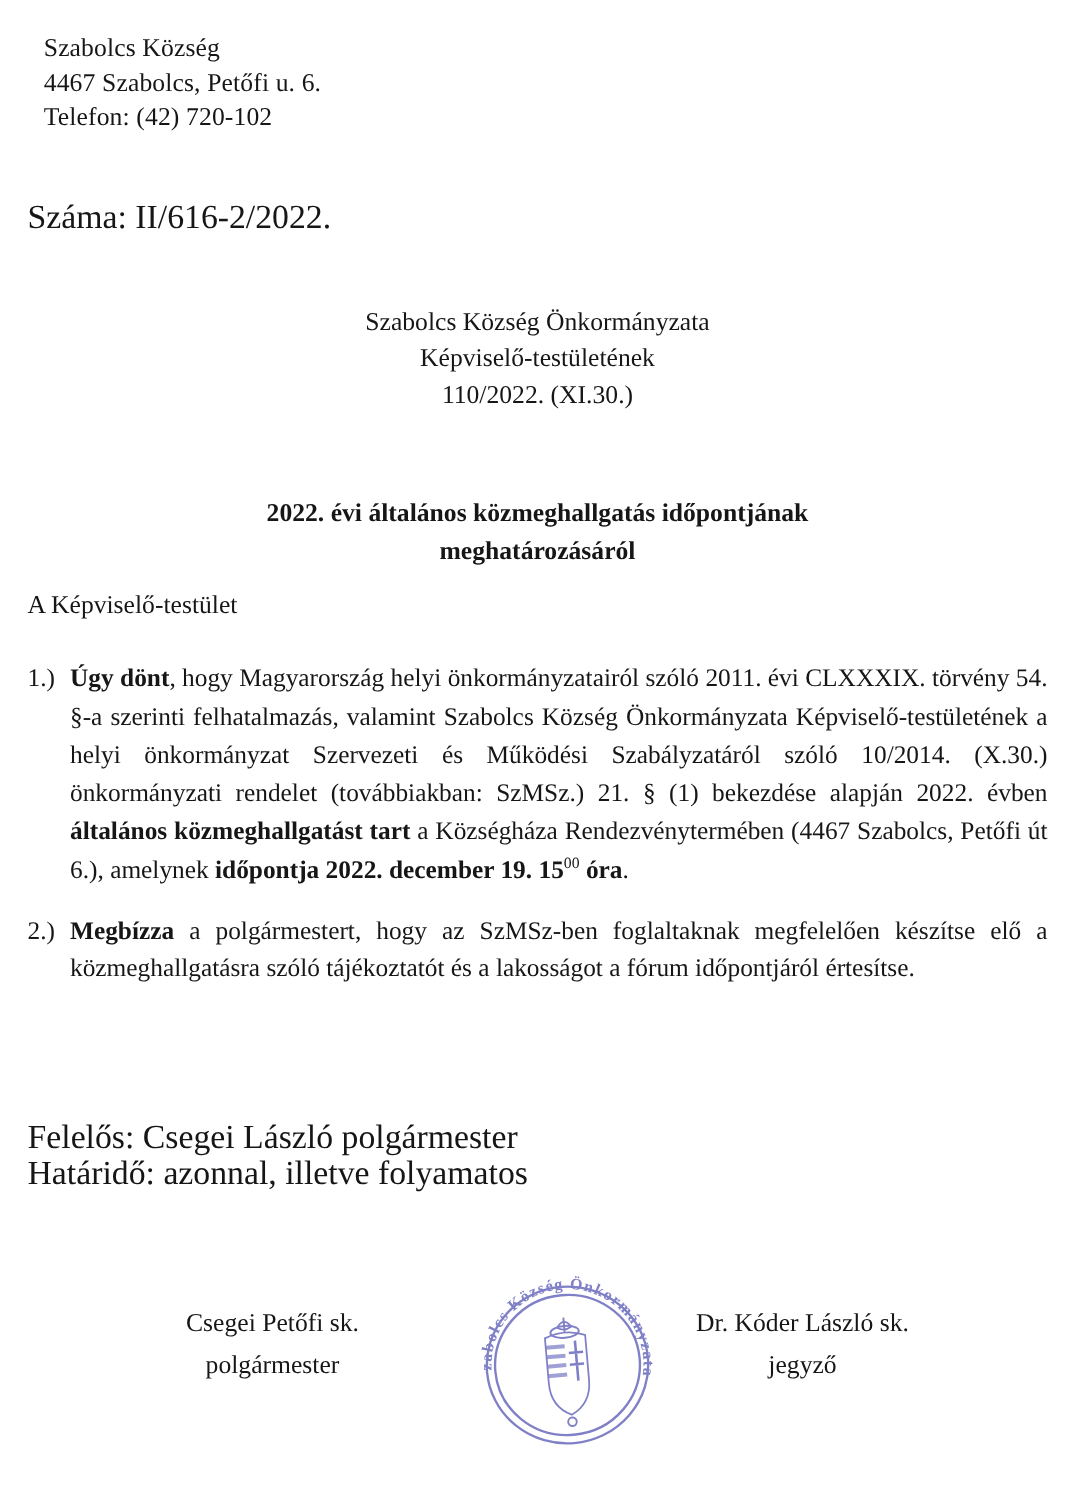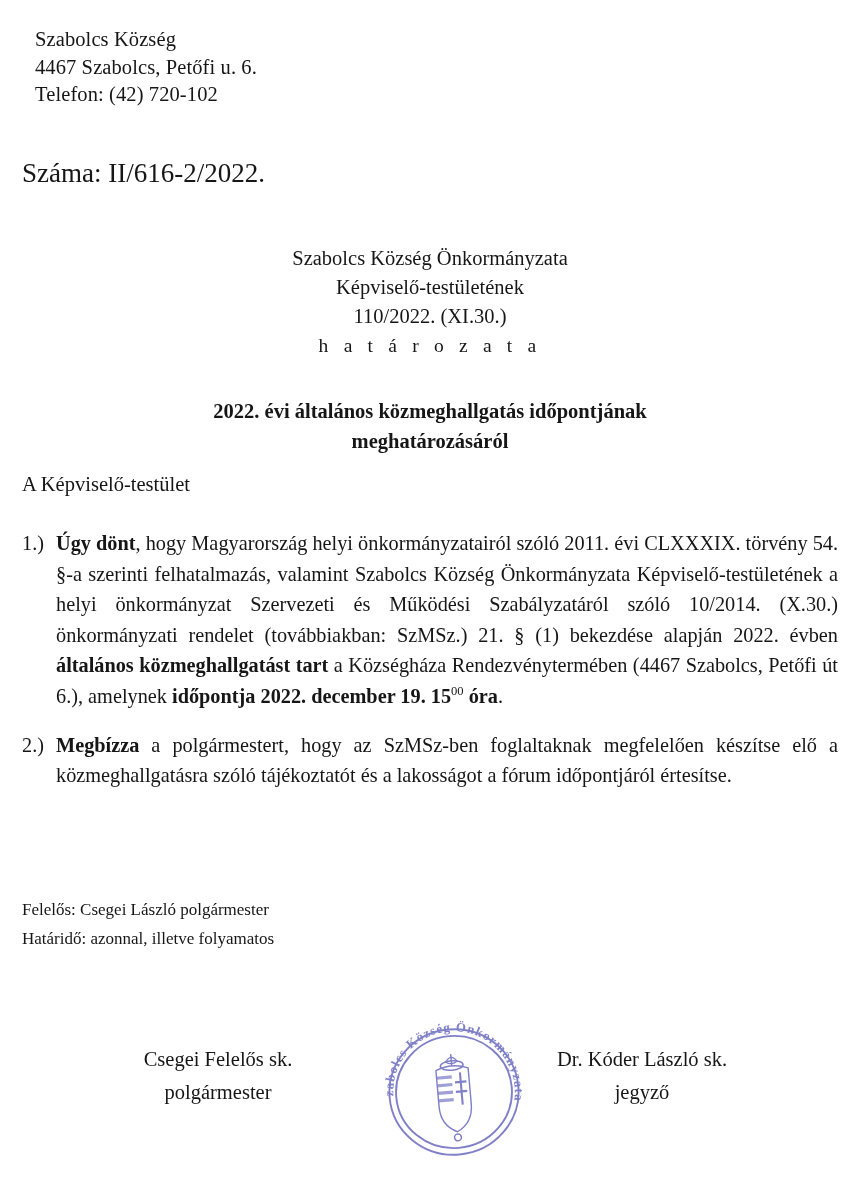--- a/index.html
+++ b/index.html
@@ -108,21 +108,21 @@
     vertical-align: super;
     line-height: 0;
     font-weight: normal;
   }
 
   
   .responsibility {
     position: absolute;
     left: 22px;
     top: 895px;
-    font-size: 17px;
+    font-size: 27px;
     line-height: 29px;
     white-space: nowrap;
   }
 
   
   .signatures {
     position: absolute;
     left: 0;
     right: 0;
     top: 1043px;
@@ -165,21 +165,20 @@
     <div>4467 Szabolcs, Petőfi u. 6.</div>
     <div>Telefon: (42) 720-102</div>
   </div>
 
   <div class="file-number">Száma: II/616-2/2022.</div>
 
   <div class="title-block">
     <div>Szabolcs Község Önkormányzata</div>
     <div>Képviselő-testületének</div>
     <div>110/2022. (XI.30.)</div>
-    <div class="spaced">h a t á r o z a t a</div>
   </div>
 
   <div class="subject">
     <div>2022. évi általános közmeghallgatás időpontjának</div>
     <div>meghatározásáról</div>
   </div>
 
   <div class="lead">A Képviselő-testület</div>
 
   <div class="clauses">
@@ -193,21 +192,21 @@
     </div>
   </div>
 
   <div class="responsibility">
     <div>Felelős: Csegei László polgármester</div>
     <div>Határidő: azonnal, illetve folyamatos</div>
   </div>
 
   <div class="signatures">
     <div class="sig">
-      <div>Csegei Felelős sk.</div>
+      <div>Csegei Petőfi sk.</div>
       <div>polgármester</div>
     </div>
     <div class="sig">
       <div>Dr. Kóder László sk.</div>
       <div>jegyző</div>
     </div>
   </div>
 
   <div class="stamp">
     <svg viewBox="0 0 160 160" xmlns="http://www.w3.org/2000/svg" aria-hidden="true">

